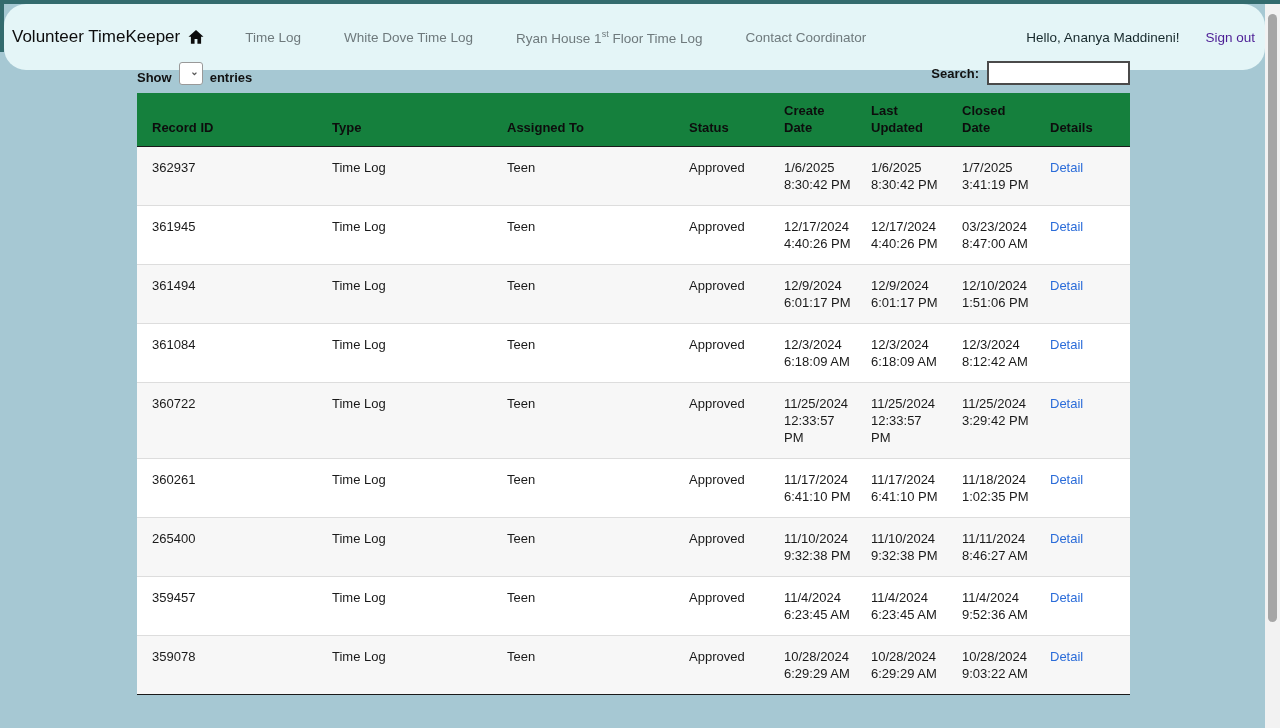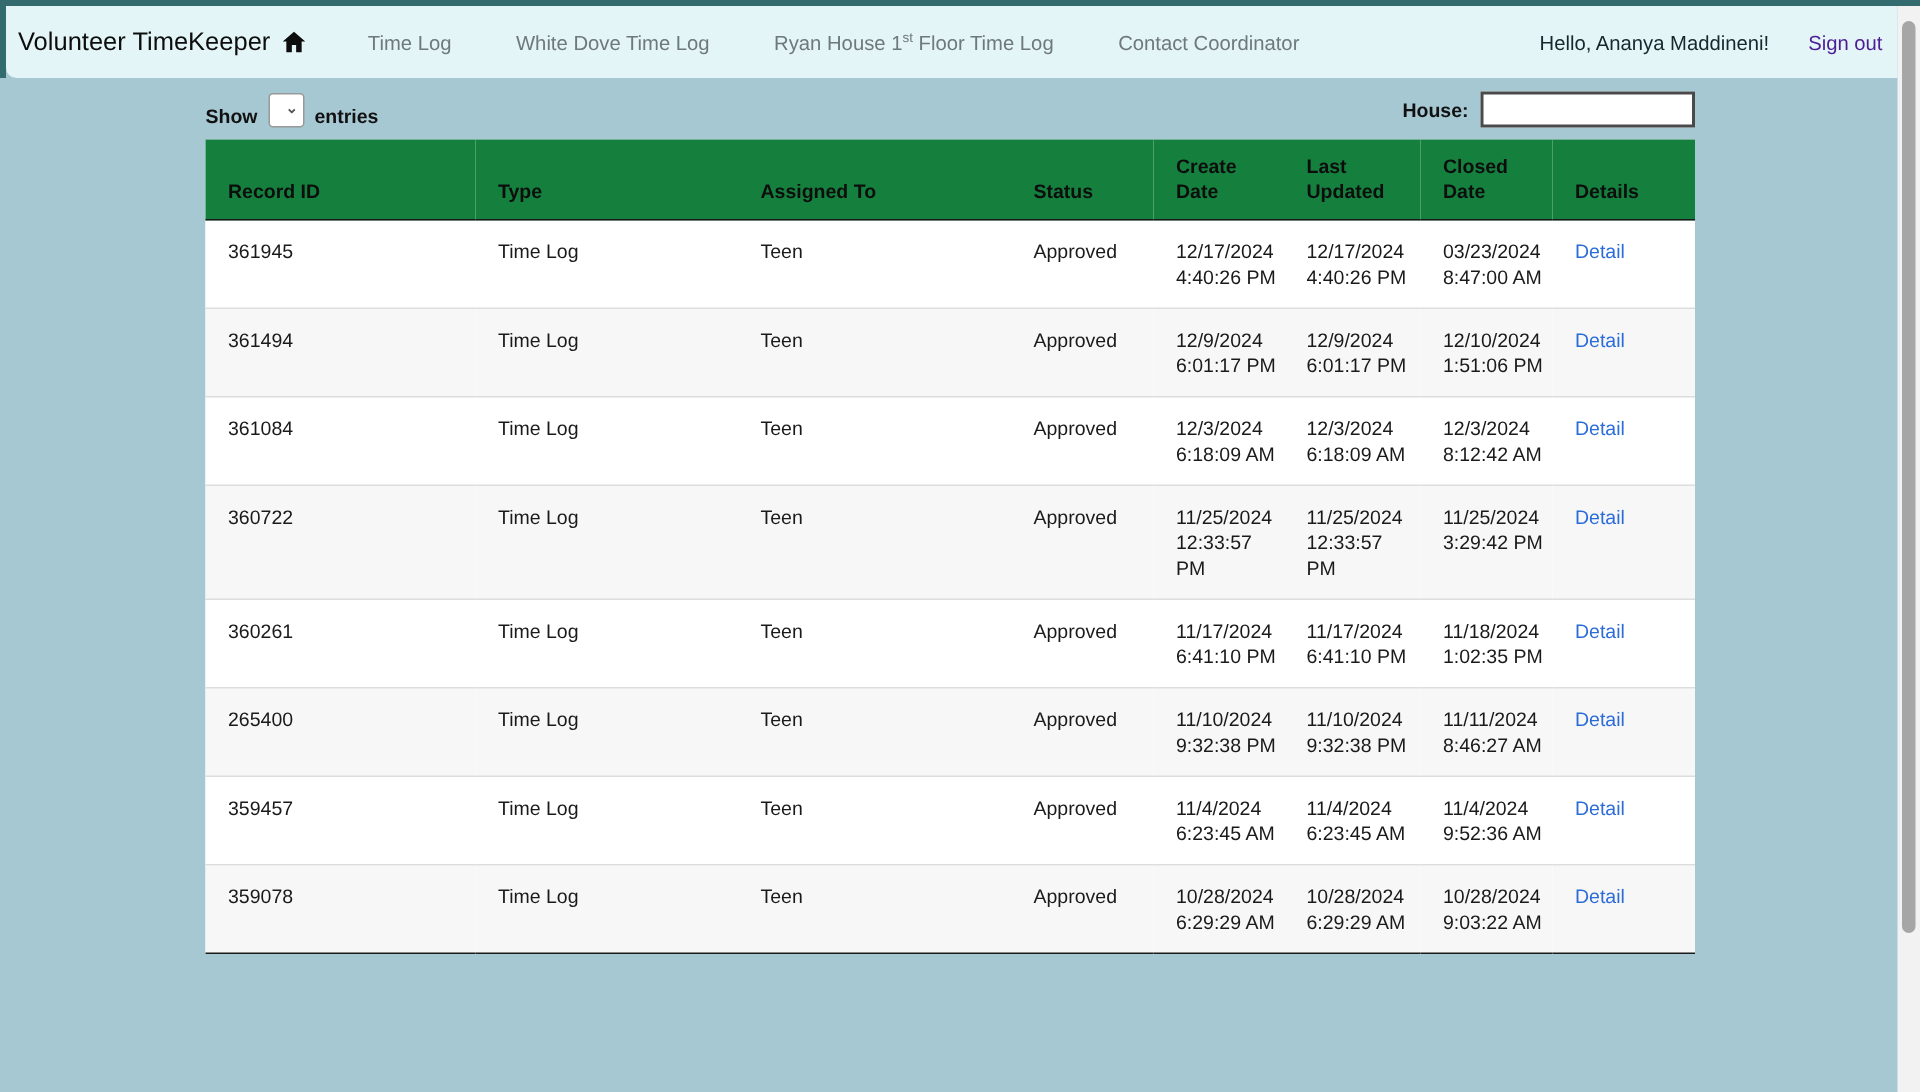--- a/index.html
+++ b/index.html
@@ -8,25 +8,26 @@
     font-family: "Liberation Sans", sans-serif;
     background: #a6c8d3;
     position: relative;
     color: #111;
   }
 
   
   .top-strip { position: absolute; top: 0; left: 0; right: 0; height: 4px; background: #336b6e; }
   .left-strip { position: absolute; top: 0; left: 0; width: 4px; height: 52px; background: #336b6e; }
   .navbar {
-    position: absolute; top: 4px; left: 4px; right: 15px; height: 48px;
+    position: absolute; top: 4px; left: 4px; right: 15px; height: 66px;
     background: #e4f5f7;
     border-bottom-left-radius: 7px;
     display: flex; align-items: center;
     padding: 0 10px 0 8px;
+    border-radius: 22px;
   }
   .brand { display: flex; align-items: center; gap: 7px; font-size: 17px; color: #0d0d0d; }
   .brand svg { width: 18px; height: 18px; display: block; }
   .nav-links { display: flex; align-items: center; gap: 43px; margin-left: 40px; }
   .nav-link { font-size: 13.5px; color: #6e797c; text-decoration: none; cursor: pointer; }
   .nav-link sup { font-size: 9px; }
   .nav-right { margin-left: auto; display: flex; align-items: flex-end; gap: 26px; }
   .greeting { font-size: 13.5px; color: #16282b; }
   .signout { font-size: 13.5px; color: #4c1d95; text-decoration: none; cursor: pointer; }
 
@@ -120,21 +121,21 @@
       <span>Show</span>
       <span class="select-wrap">
         <select>
           <option>10</option>
         </select>
         <span class="chev">⌄</span>
       </span>
       <span>entries</span>
     </div>
     <div class="search-group">
-      <label>House:</label>
+      <label>Search:</label>
       <input type="text" value="" style="">
     </div>
   </div>
 
   <table>
     <colgroup>
       <col style="width:180px">
         <col style="width:175px">
         <col style="width:182px">
         <col style="width:95px">
@@ -149,20 +150,39 @@
         <th>Type</th>
         <th>Assigned To</th>
         <th>Status</th>
         <th>Create Date</th>
         <th>Last Updated</th>
         <th>Closed Date</th>
         <th>Details</th>
       </tr>
     </thead>
     <tbody>
+        <tr class="odd">
+      <td>362937</td>
+      <td>Time Log</td>
+      <td>Teen</td>
+      <td>Approved</td>
+      <td>
+            <div>1/6/2025</div>
+            <div>8:30:42 PM</div>
+          </td>
+      <td>
+            <div>1/6/2025</div>
+            <div>8:30:42 PM</div>
+          </td>
+      <td>
+            <div>1/7/2025</div>
+            <div>3:41:19 PM</div>
+          </td>
+      <td><a class="detail-link" href="#">Detail</a></td>
+    </tr>
         <tr class="even">
       <td>361945</td>
       <td>Time Log</td>
       <td>Teen</td>
       <td>Approved</td>
       <td>
             <div>12/17/2024</div>
             <div>4:40:26 PM</div>
           </td>
       <td>

